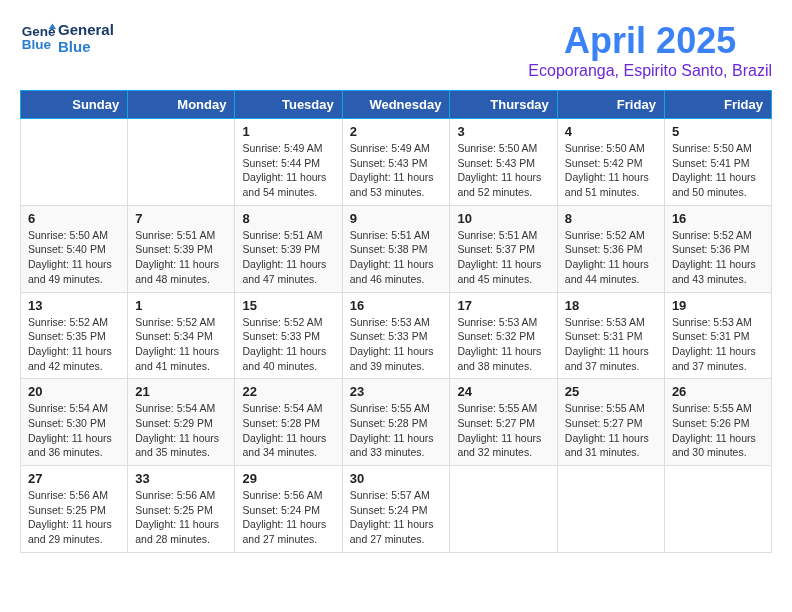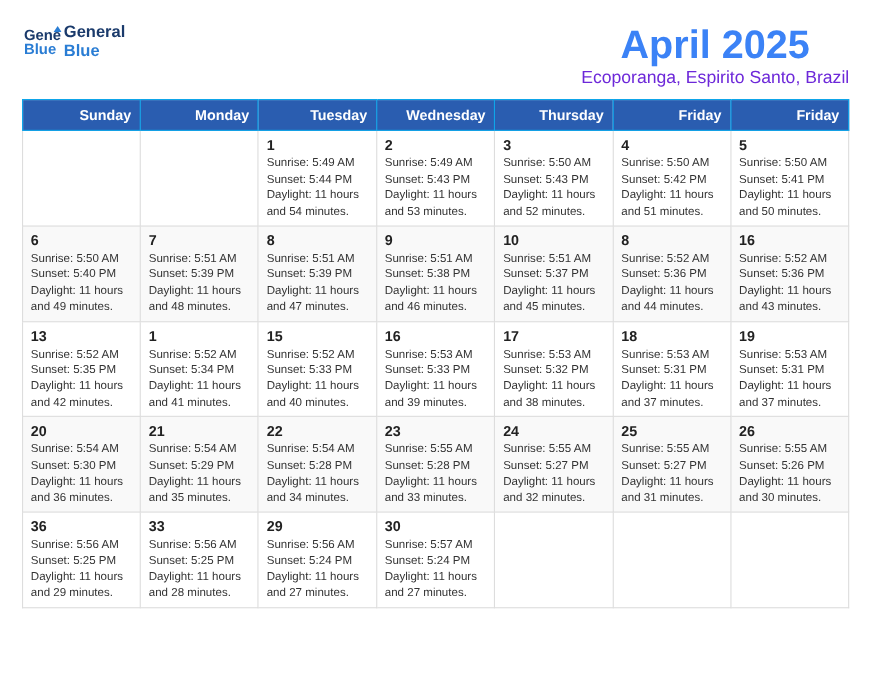--- a/index.html
+++ b/index.html
@@ -223,21 +223,21 @@
           <span class="day-number">25</span>
           <div class="day-info">Sunrise: 5:55 AM<br>Sunset: 5:27 PM<br>Daylight: 11 hours and 31 minutes.</div>
         </td>
         <td>
           <span class="day-number">26</span>
           <div class="day-info">Sunrise: 5:55 AM<br>Sunset: 5:26 PM<br>Daylight: 11 hours and 30 minutes.</div>
         </td>
       </tr>
       <tr>
         <td>
-          <span class="day-number">36</span>
+          <span class="day-number">27</span>
           <div class="day-info">Sunrise: 5:56 AM<br>Sunset: 5:25 PM<br>Daylight: 11 hours and 29 minutes.</div>
         </td>
         <td>
           <span class="day-number">33</span>
           <div class="day-info">Sunrise: 5:56 AM<br>Sunset: 5:25 PM<br>Daylight: 11 hours and 28 minutes.</div>
         </td>
         <td>
           <span class="day-number">29</span>
           <div class="day-info">Sunrise: 5:56 AM<br>Sunset: 5:24 PM<br>Daylight: 11 hours and 27 minutes.</div>
         </td>

